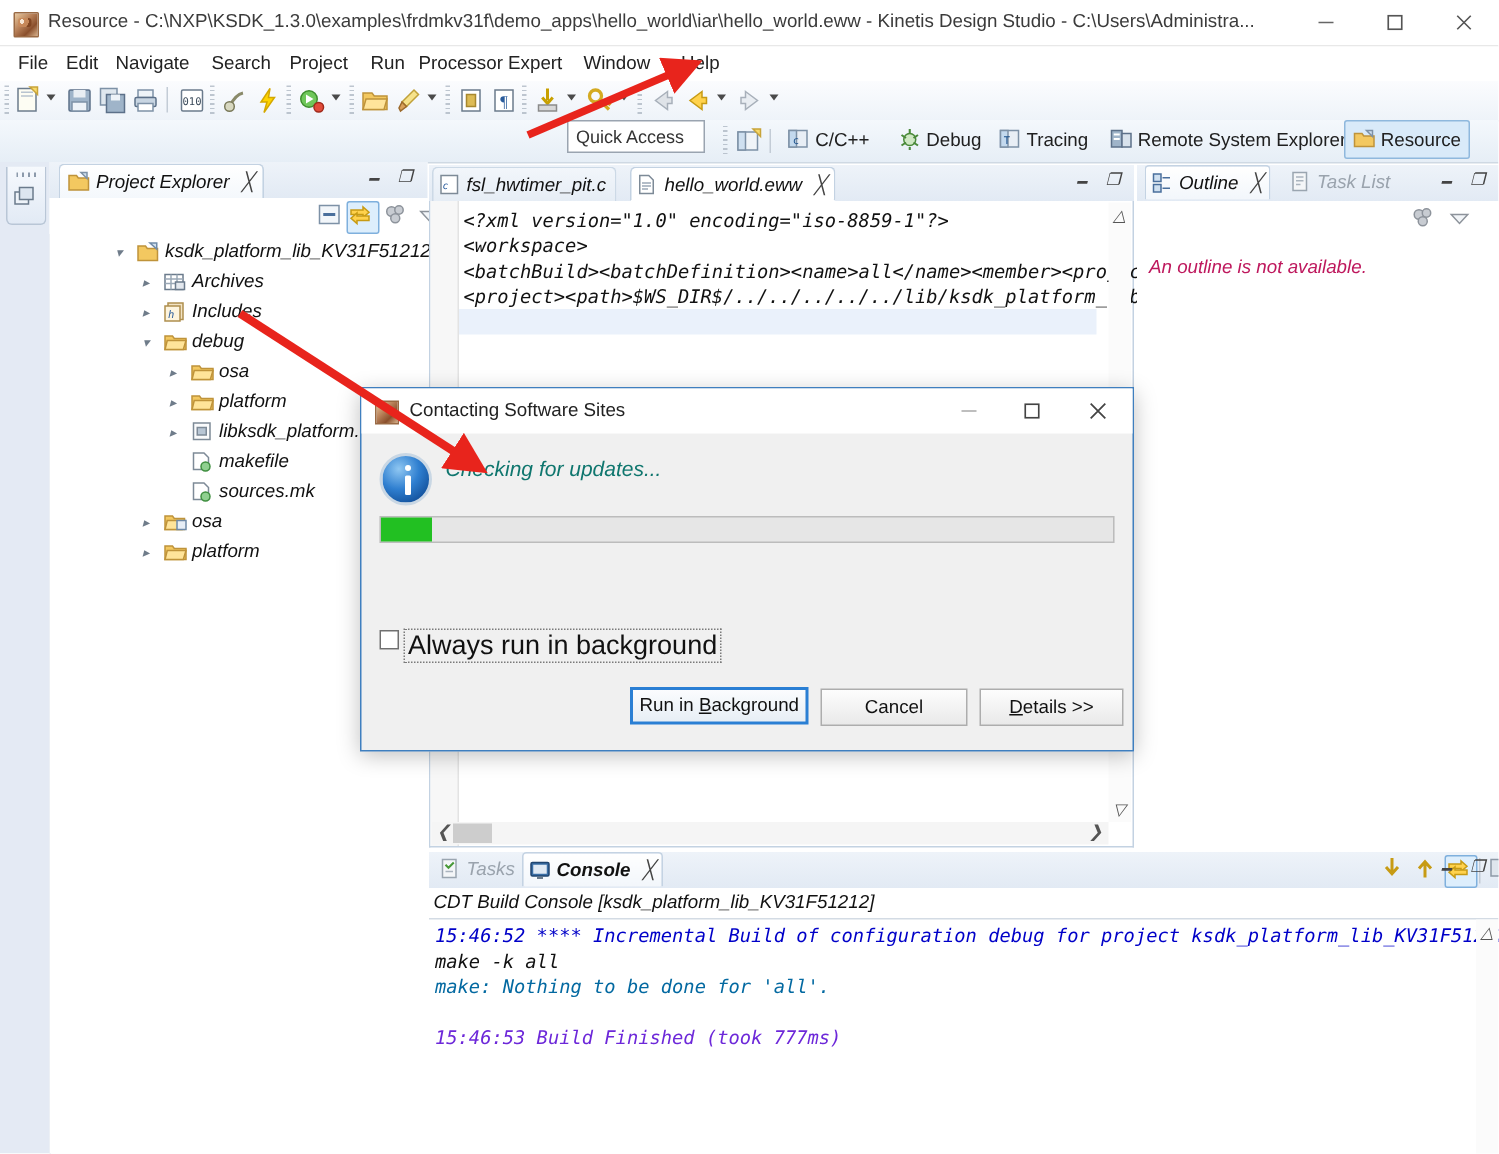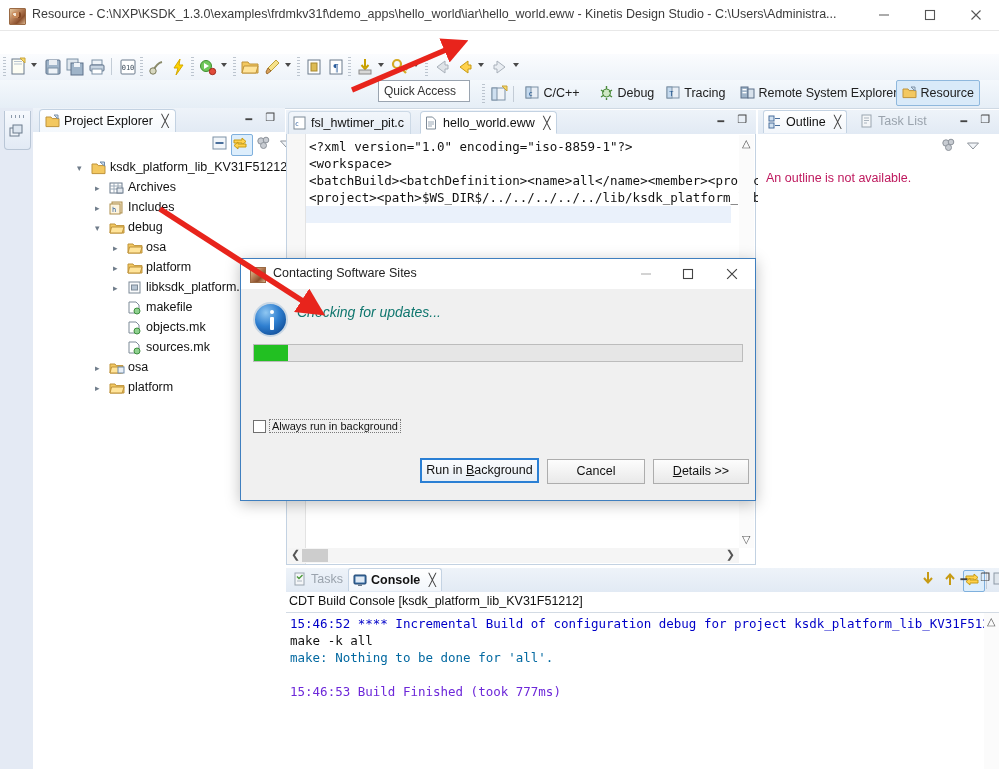--- a/index.html
+++ b/index.html
@@ -53,21 +53,21 @@
   
   .rail{position:absolute;left:0;top:108px;width:33px;height:661px;background:#e4eaf4;
         border-right:1px solid #cdd6e2;}
   .rail-box{position:absolute;left:4px;top:3px;width:25px;height:38px;
         background:linear-gradient(#f6f9fd,#e2eaf5);border:1px solid #b9c6d6;
         border-radius:0 0 4px 4px;border-top:none;}
   .rail-dots{position:absolute;left:6px;top:4px;width:14px;height:3px;
         background:repeating-linear-gradient(90deg,#8c9aab 0 1px,transparent 1px 4px);}
 
   
-  .panel{position:absolute;background:#fff;}
+  .panel{position:absolute;background:#fff;font-style:italic;}
   .vtab{position:absolute;top:0;height:22px;font-size:12.5px;line-height:22px;white-space:nowrap;}
   .vtab.sel{background:linear-gradient(#ffffff,#f2f6fb);
         border:1px solid #c4d3e3;border-bottom:none;border-radius:3px 3px 0 0;color:#111;}
   .vtab.unsel{color:#9aa3ad;}
 
   
   #project-explorer{left:33px;top:108px;width:252px;height:661px;background:#fff;}
   .pe-tabrow{position:absolute;left:0;top:0;width:252px;height:24px;
         background:linear-gradient(#eef3f9,#e2eaf4);}
   .pe-tab{position:absolute;left:6px;top:1px;height:23px;padding:0 6px 0 24px;
@@ -127,21 +127,21 @@
         background:radial-gradient(circle at 35% 28%,#8fc7f2 0%,#2f7fd0 45%,#14539e 80%,#0d3f7c 100%);
         border:2px solid #c9d7e4;box-sizing:border-box;}
   .info-icon:before{content:"";position:absolute;left:15px;top:6px;width:4px;height:4px;border-radius:50%;background:#fff;}
   .info-icon:after{content:"";position:absolute;left:15px;top:13px;width:4px;height:13px;border-radius:1px;background:#fff;}
   .dlg-msg{position:absolute;left:56px;top:45px;font-size:14px;color:#0f766e;font-style:italic;}
   .progress{position:absolute;left:12px;top:85px;width:490px;height:18px;
         background:#e6e6e6;border:1px solid #bcbcbc;box-sizing:border-box;}
   .progress .fill{position:absolute;left:0;top:0;height:16px;background:#22c022;}
   .cbrow{position:absolute;left:12px;top:160px;height:17px;}
   .cbox{position:absolute;left:0;top:1px;width:13px;height:13px;background:#fff;border:1px solid #707070;box-sizing:border-box;}
-  .cblbl{position:absolute;left:16px;top:0;font-size:11px;color:#111;
+  .cblbl{position:absolute;left:16px;top:0;font-size:18px;color:#111;
         border:1px dotted #7a7a7a;padding:0 2px;white-space:nowrap;text-align:center;}
   .btn{position:absolute;height:25px;background:linear-gradient(#fdfdfd,#e9e9e9);
         border:1px solid #adadad;font-size:12.5px;color:#111;line-height:23px;text-align:center;box-sizing:border-box;}
   .btn.def{border:2px solid #2a7fd4;background:linear-gradient(#fbfcfe,#e7eef5);line-height:21px;}
   .ul{text-decoration:underline;}
 
   
   #arrows{position:absolute;left:0;top:0;width:999px;height:769px;pointer-events:none;}
 </style>
 </head>
@@ -162,20 +162,31 @@
           <rect x="1.5" y="1.5" width="9" height="9" fill="none" stroke="#555" stroke-width="1.1"></rect>
         </svg>
     </div>
     <div class="win-btn" id="win-close">
       <svg width="12" height="12" viewBox="0 0 12 12">
           <path d="M1.5 1.5 L10.5 10.5 M10.5 1.5 L1.5 10.5" stroke="#555" stroke-width="1.1"></path>
         </svg>
     </div>
   </div>
 
+  <div class="menubar">
+    <div class="mi" style="left:8px">File</div>
+    <div class="mi" style="left:40px">Edit</div>
+    <div class="mi" style="left:73px">Navigate</div>
+    <div class="mi" style="left:137px">Search</div>
+    <div class="mi" style="left:189px">Project</div>
+    <div class="mi" style="left:243px">Run</div>
+    <div class="mi" style="left:275px">Processor Expert</div>
+    <div class="mi" style="left:385px">Window</div>
+    <div class="mi" style="left:450px">Help</div>
+  </div>
 
   <div class="toolbar">
     <div class="tdot" style="left:3px"></div>
     <div class="tbtn" style="left:9px">
       <svg width="20" height="20">
           <rect x="3" y="2" width="12" height="15" fill="#fdfdf3" stroke="#6b7b8c" stroke-width="1"></rect>
           <rect x="5" y="4" width="8" height="1" fill="#b8c4d0"></rect>
           <rect x="5" y="6.5" width="8" height="1" fill="#b8c4d0"></rect>
           <path d="M11 1 l5 0 0 5z" fill="#f7d96a" stroke="#c8a43a"></path>
         </svg>
@@ -464,27 +475,20 @@
       </div>
 
       <div class="trow">
         <svg width="16" height="14" style="position:absolute;left:94px;top:3px">
             <path d="M2 1 h7 l3 3 v8 H2z" fill="#fff" stroke="#7d8a97"></path>
             <circle cx="10" cy="10" r="3" fill="#8fd08f" stroke="#3f8f3f"></circle>
           </svg>
         <span class="tlbl" style="left:113px">makefile</span>
       </div>
 
-      <div class="trow">
-        <svg width="16" height="14" style="position:absolute;left:94px;top:3px">
-            <path d="M2 1 h7 l3 3 v8 H2z" fill="#fff" stroke="#7d8a97"></path>
-            <circle cx="10" cy="10" r="3" fill="#8fd08f" stroke="#3f8f3f"></circle>
-          </svg>
-        <span class="tlbl" style="left:113px">objects.mk</span>
-      </div>
 
       <div class="trow">
         <svg width="16" height="14" style="position:absolute;left:94px;top:3px">
             <path d="M2 1 h7 l3 3 v8 H2z" fill="#fff" stroke="#7d8a97"></path>
             <circle cx="10" cy="10" r="3" fill="#8fd08f" stroke="#3f8f3f"></circle>
           </svg>
         <span class="tlbl" style="left:113px">sources.mk</span>
       </div>
 
       <div class="trow">

